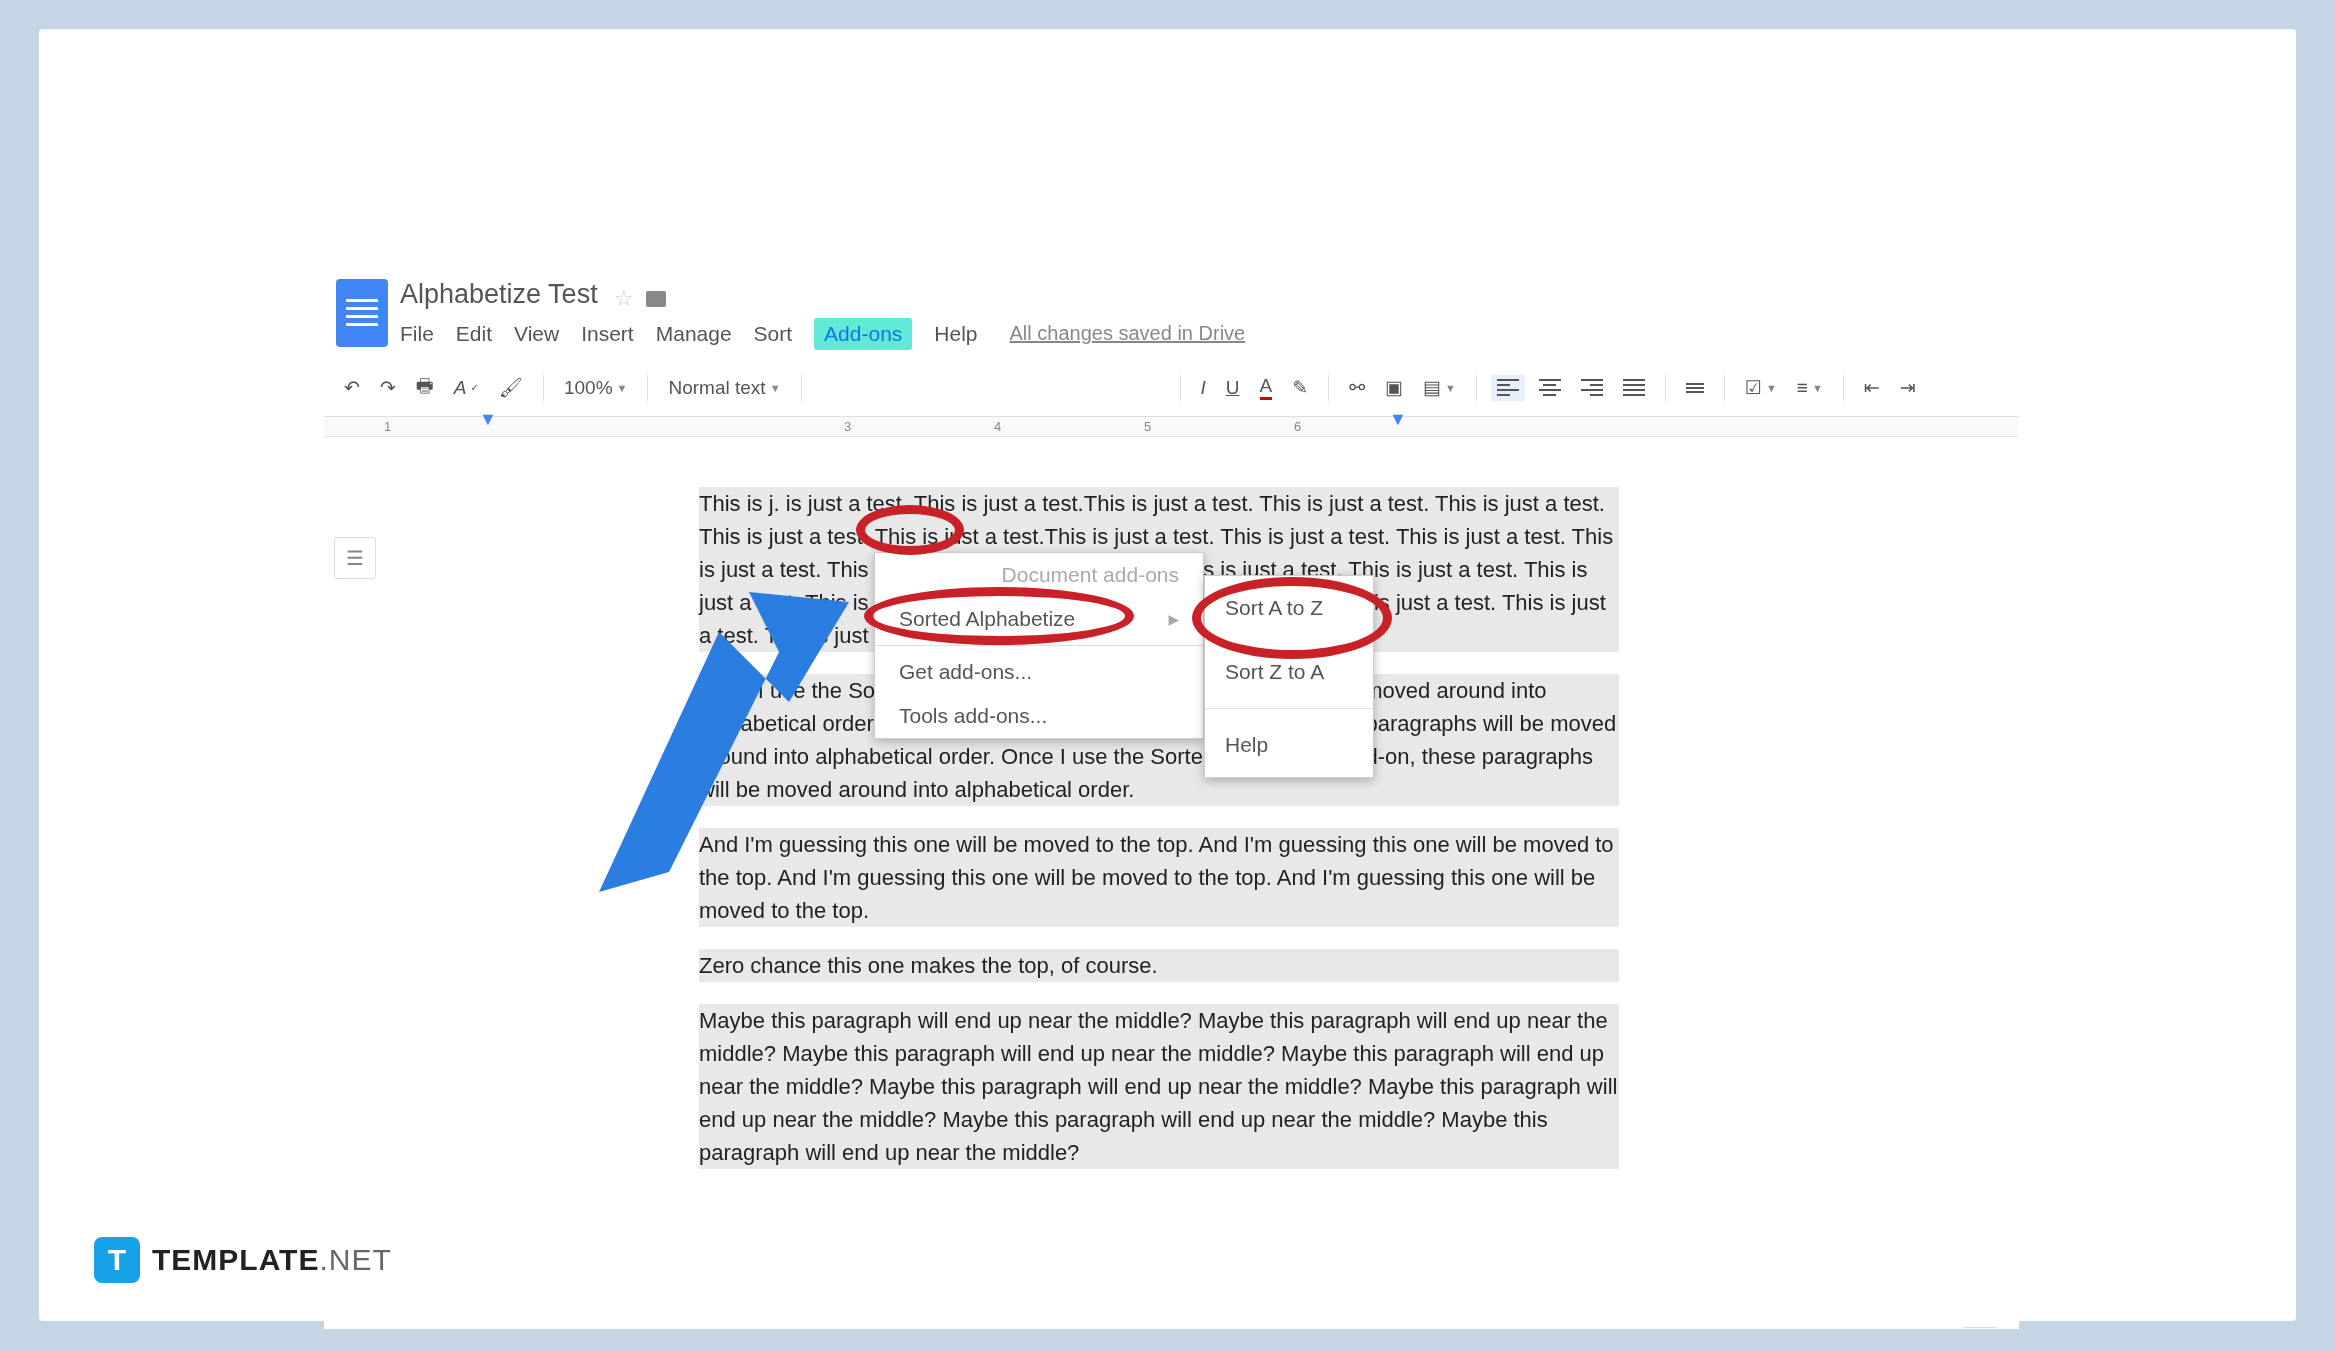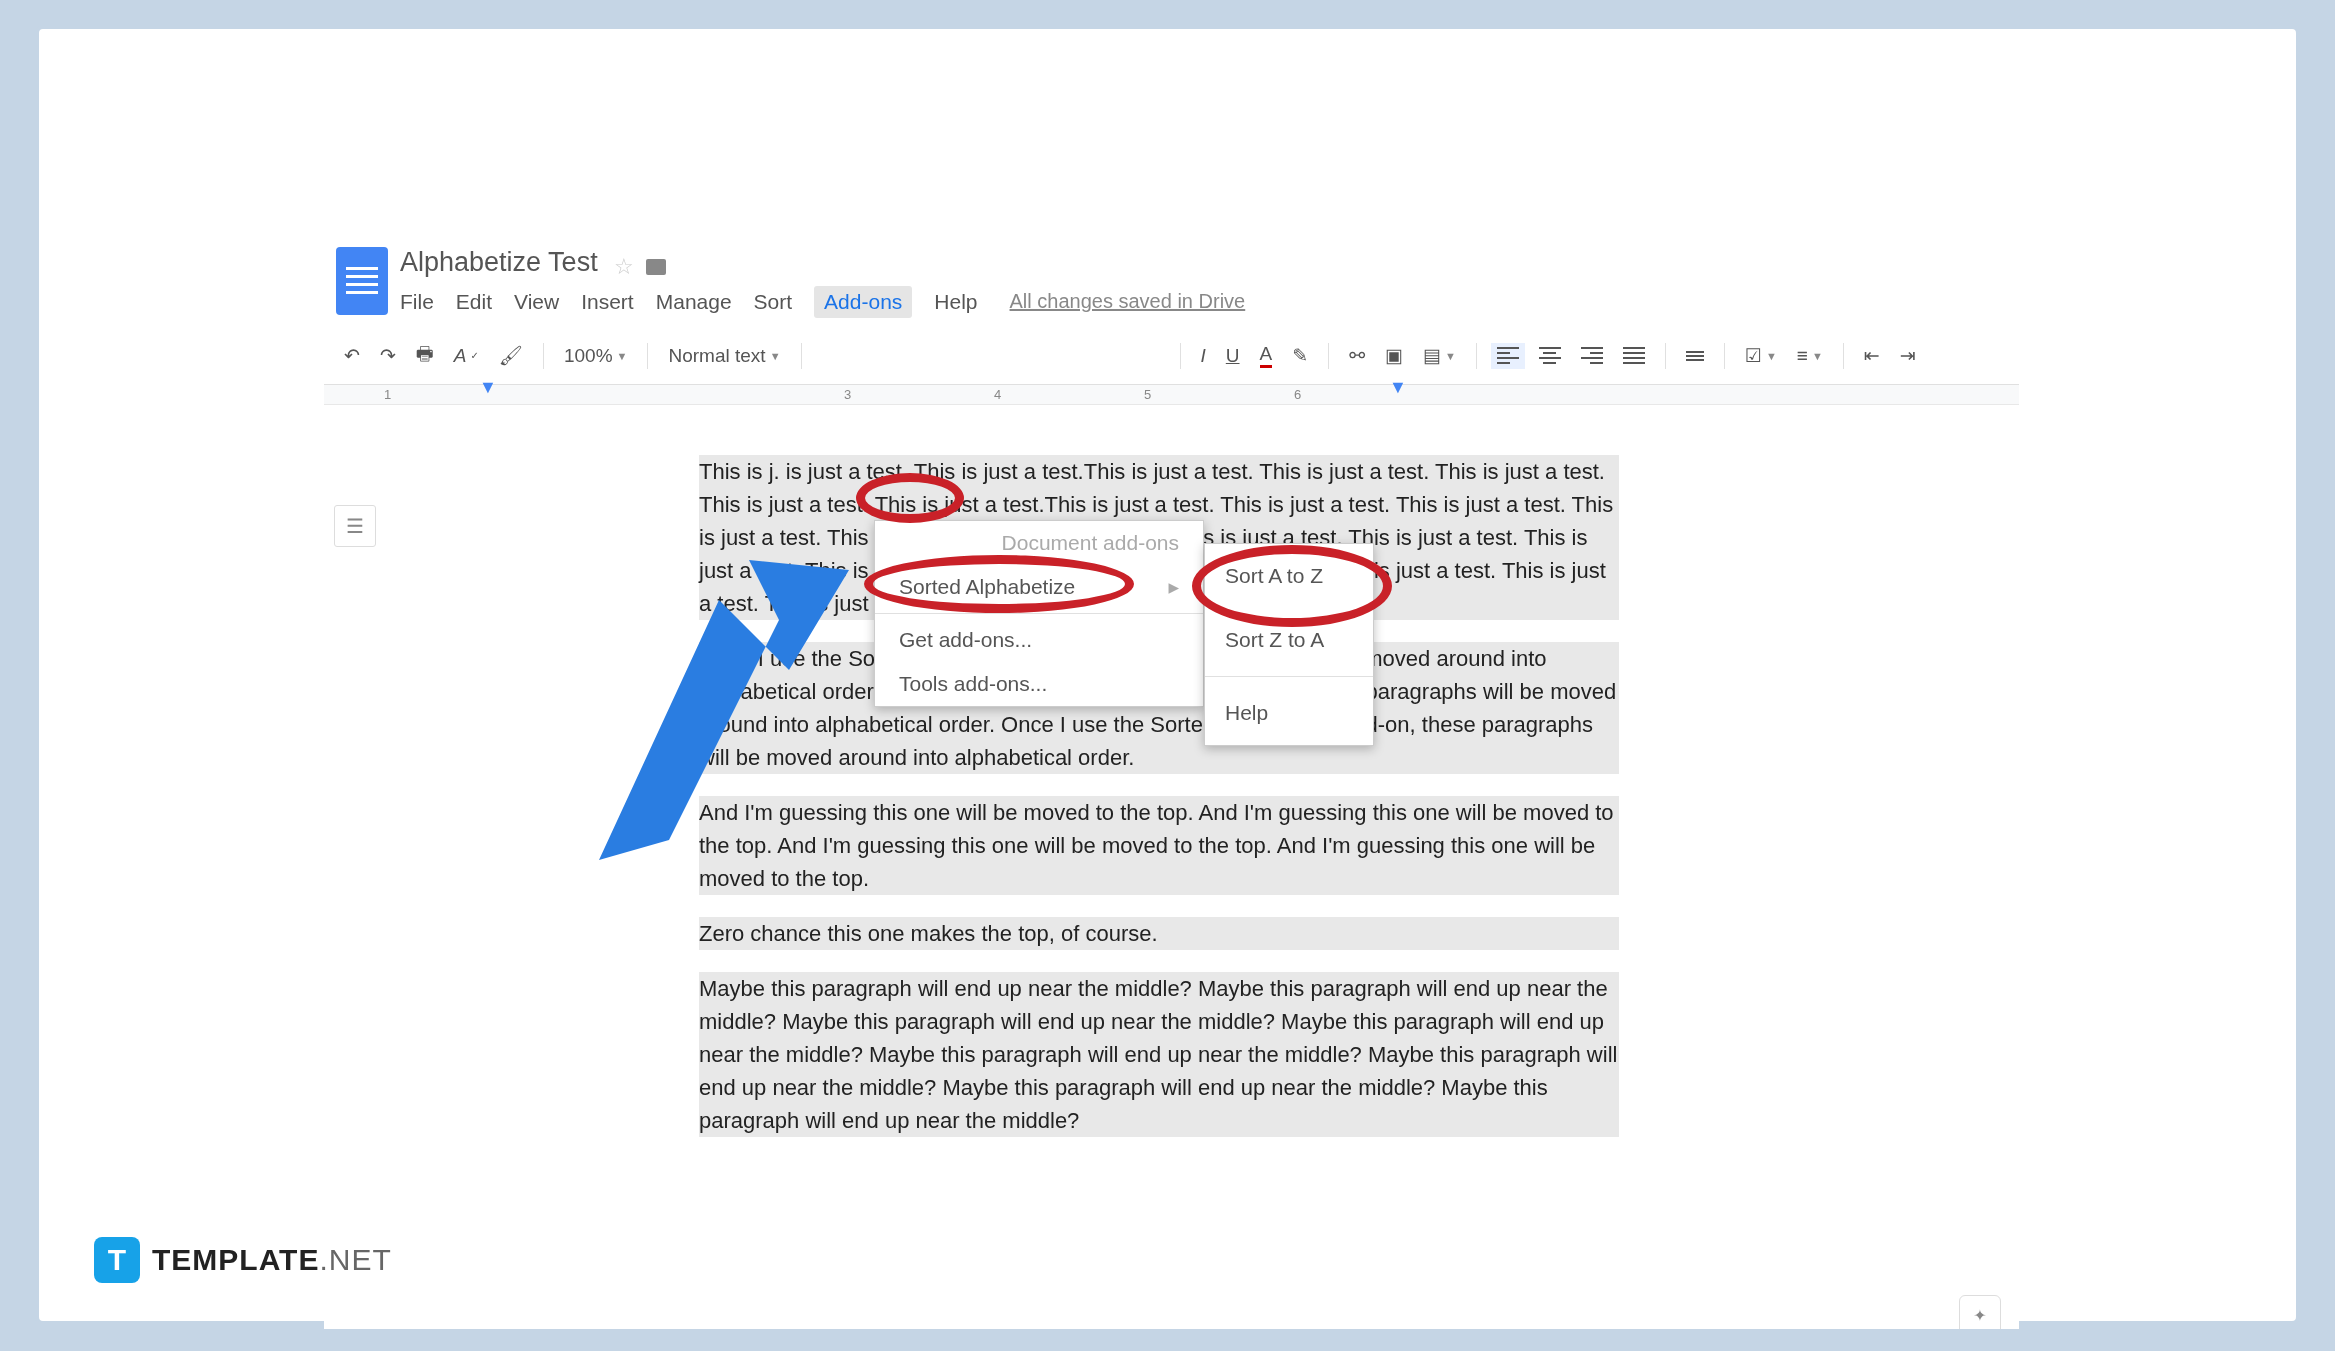--- a/index.html
+++ b/index.html
@@ -1,28 +1,28 @@
 <!DOCTYPE html>
 <html><head>
 <meta charset="utf-8">
 <style>
 * { margin:0; padding:0; box-sizing:border-box; }
 body { background:#c5d5e5; font-family:Arial,Helvetica,sans-serif; width:2335px; height:1351px; position:relative; }
 .outer { position:absolute; left:35px; top:25px; width:2265px; height:1300px; background:#fff; border:4px solid #c5d5e5; border-radius:8px; }
 .screenshot { position:absolute; left:285px; top:210px; width:1695px; height:1090px; background:#fff; overflow:hidden; }
-.header-row { display:flex; align-items:flex-start; padding:8px 12px 0 12px; gap:12px; }
+.header-row { display:flex; align-items:flex-start; padding:8px 12px 0 12px; gap:12px;margin-top:32px; }
 .doc-icon { width:52px; height:68px; background:#4285f4; border-radius:4px; position:relative; flex-shrink:0; }
 .doc-icon::before { content:''; position:absolute; left:10px; top:20px; right:10px; height:3px; background:#fff; box-shadow:0 8px 0 #fff,0 16px 0 #fff,0 24px 0 #fff; }
 .title-area { flex:1; }
 .doc-title { font-size:27px; color:#555; font-weight:400; display:inline-block; margin-right:12px; }
 .star-icon { color:#ccc; font-size:22px; vertical-align:middle; margin-right:8px; }
 .folder-icon-sm { display:inline-block; width:20px; height:16px; background:#888; border-radius:2px; vertical-align:middle; }
 .menu-bar { display:flex; gap:22px; padding:6px 0 10px 0; font-size:21px; color:#555; align-items:center; }
 .menu-item { cursor:pointer; }
-.menu-item.active { background:#e5e5e5; padding:4px 10px; border-radius:3px; color:#1a73e8; }
+.menu-item.active { background:#5eead4; padding:4px 10px; border-radius:3px; color:#1a73e8; }
 .changes-saved { color:#888; text-decoration:underline; font-size:20px; margin-left:10px; }
 .toolbar { display:flex; align-items:center; gap:8px; padding:8px 14px; border-bottom:1px solid #e0e0e0; font-size:19px; color:#555; }
 .tb-sep { width:1px; height:26px; background:#e0e0e0; margin:0 6px; }
 .tb-btn { padding:4px 6px; cursor:pointer; display:flex; align-items:center; gap:4px; }
 .tb-drop { font-size:11px; color:#888; }
 .ruler { height:20px; background:#f8f9fa; border-bottom:1px solid #e8e8e8; position:relative; font-size:13px; color:#888; padding-left:375px; }
 .ruler-num { position:absolute; top:2px; }
 .ruler-mark { position:absolute; top:-8px; color:#4285f4; font-size:18px; }
 .outline-btn { position:absolute; left:10px; top:50px; width:42px; height:42px; border:1px solid #ddd; border-radius:3px; display:flex; align-items:center; justify-content:center; color:#888; font-size:20px; }
 .doc-area { position:relative; margin-left:375px; margin-top:50px; width:920px; }

